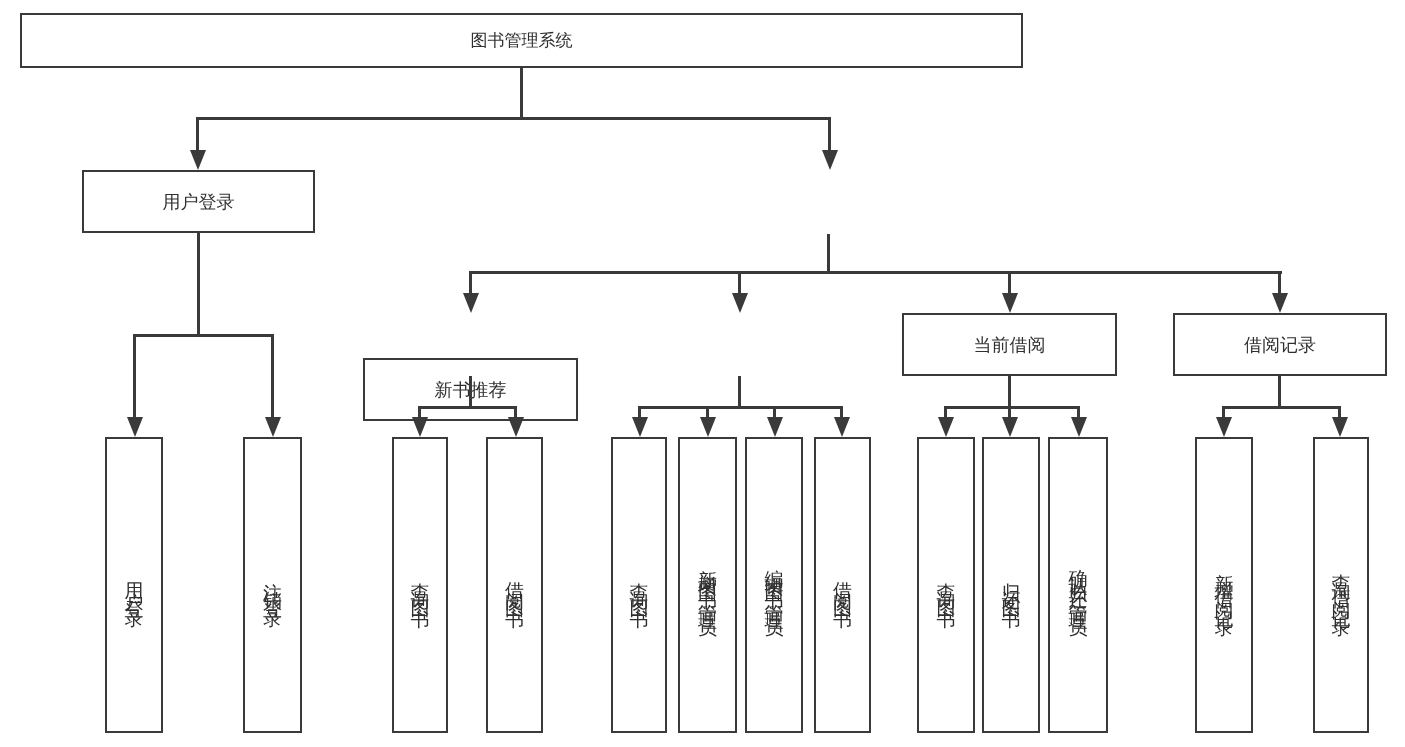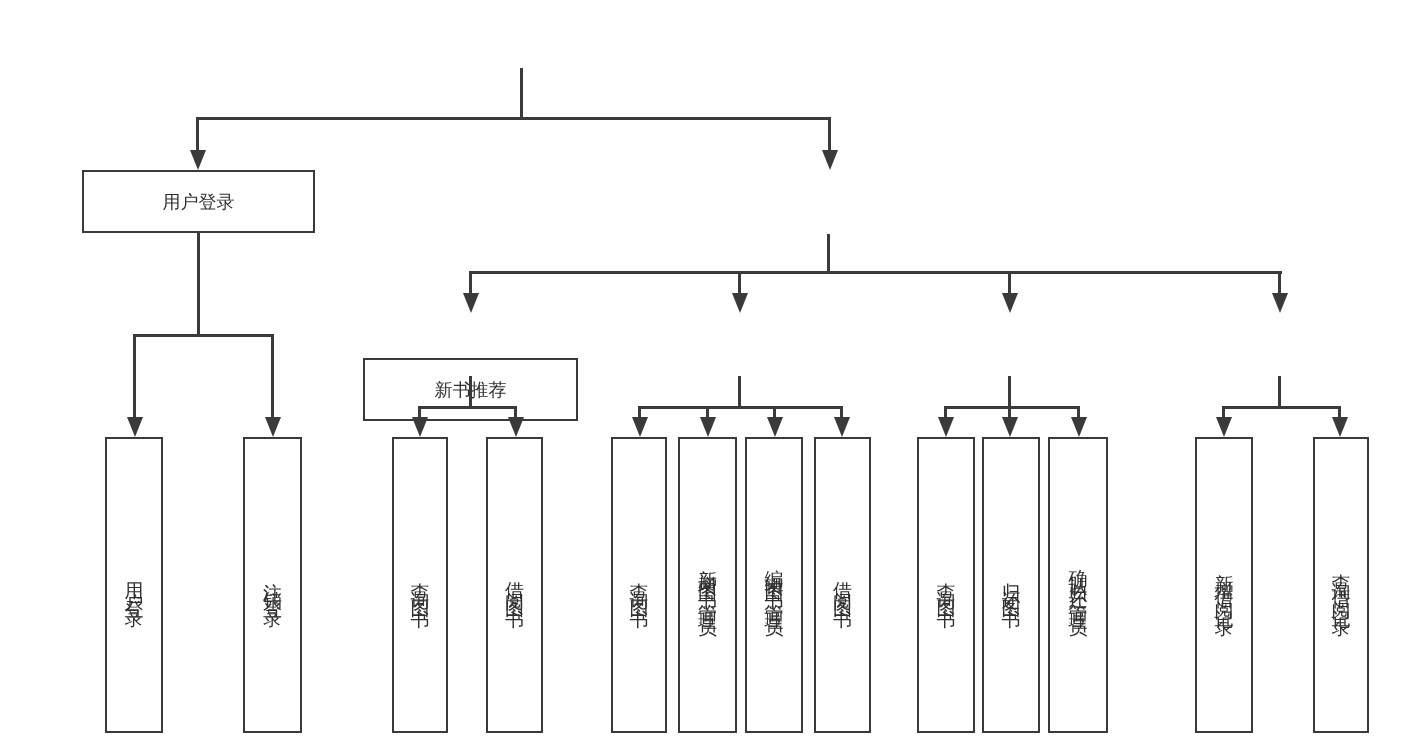--- a/index.html
+++ b/index.html
@@ -63,20 +63,23 @@
     color:var(--wm);
     white-space:nowrap;
     z-index:10;
   }
 </style>
 </head>
 <body>
 
 <div class="stage">
 
+  <div class="box" style="left:20px;top:13px;width:1003px;height:55px;">
+    <span class="label" style="font-size:17px;">图书管理系统</span>
+  </div>
 
   <div class="vline" style="left:520px;top:68px;height:49px;"></div>
   <div class="hline" style="left:196px;top:117px;width:635px;"></div>
   <div class="vline" style="left:196px;top:117px;height:36px;"></div>
   <div class="arrow-down" style="left:190px;top:150px;"></div>
   <div class="vline" style="left:828px;top:117px;height:36px;"></div>
   <div class="arrow-down" style="left:822px;top:150px;"></div>
 
   <div class="box" style="left:82px;top:170px;width:233px;height:63px;">
     <span class="label">用户登录</span>
@@ -95,20 +98,26 @@
   <div class="arrow-down" style="left:463px;top:293px;"></div>
   <div class="vline" style="left:738px;top:271px;height:24px;"></div>
   <div class="arrow-down" style="left:732px;top:293px;"></div>
   <div class="vline" style="left:1008px;top:271px;height:24px;"></div>
   <div class="arrow-down" style="left:1002px;top:293px;"></div>
   <div class="vline" style="left:1278px;top:271px;height:24px;"></div>
   <div class="arrow-down" style="left:1272px;top:293px;"></div>
 
   <div class="box" style="left:363px;top:313px;width:215px;height:63px;margin-top:45px;">
     <span class="label">新书推荐</span>
+  </div>
+  <div class="box" style="left:902px;top:313px;width:215px;height:63px;">
+    <span class="label">当前借阅</span>
+  </div>
+  <div class="box" style="left:1173px;top:313px;width:214px;height:63px;">
+    <span class="label">借阅记录</span>
   </div>
 
   <div class="vline" style="left:469px;top:376px;height:33px;"></div>
   <div class="hline" style="left:418px;top:406px;width:99px;"></div>
   <div class="vline" style="left:418px;top:406px;height:13px;"></div>
   <div class="arrow-down" style="left:412px;top:417px;"></div>
   <div class="vline" style="left:514px;top:406px;height:13px;"></div>
   <div class="arrow-down" style="left:508px;top:417px;"></div>
 
   <div class="vline" style="left:738px;top:376px;height:33px;"></div>

